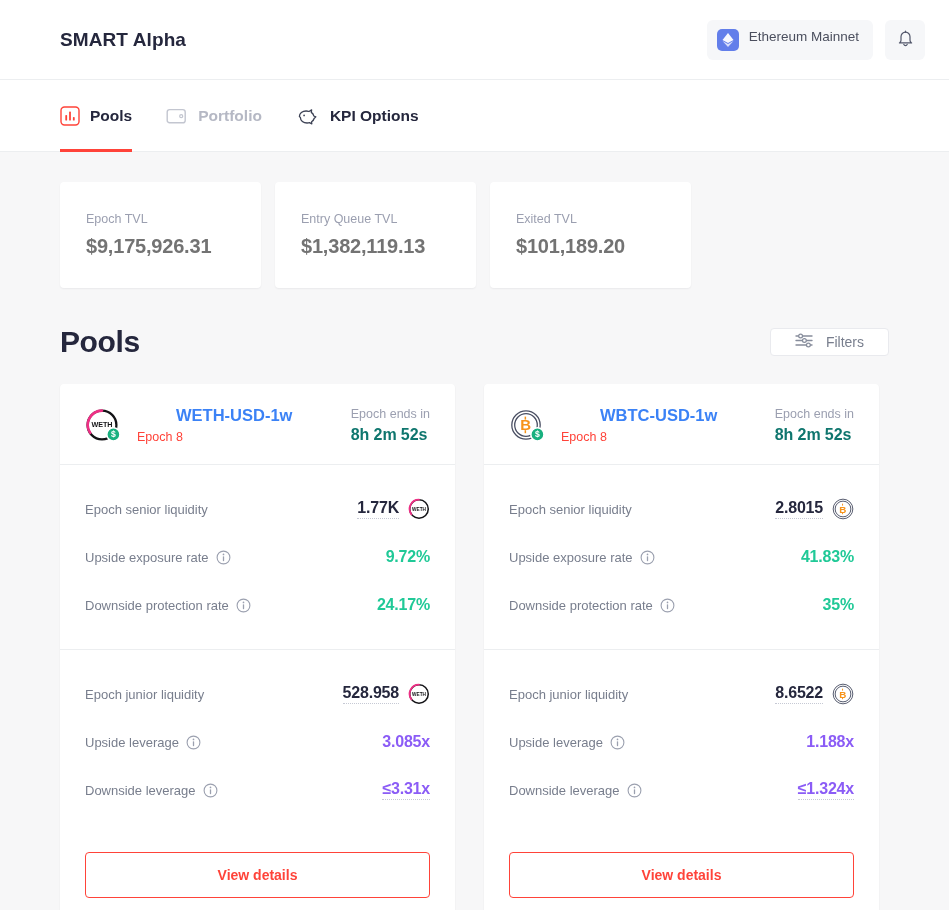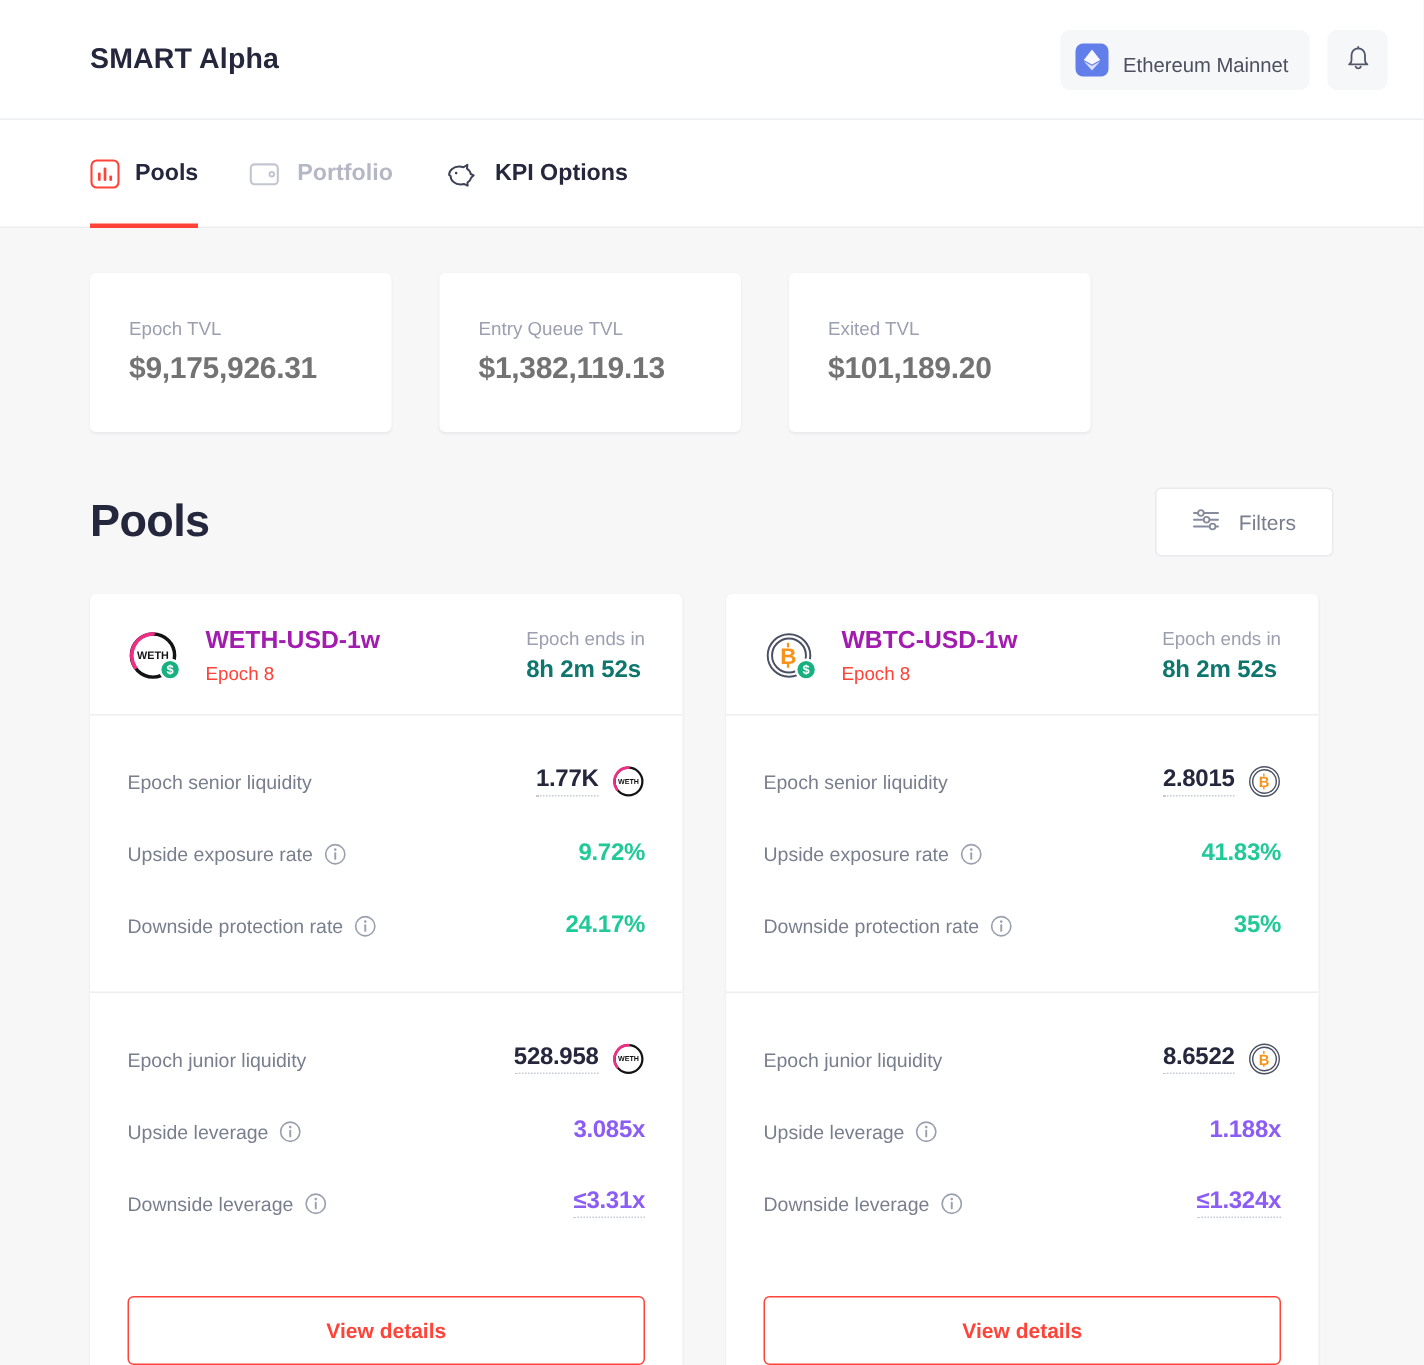--- a/index.html
+++ b/index.html
@@ -29,21 +29,21 @@
     color: #25273d;
   }
   .topbar-right {
     margin-left: auto;
     display: flex;
     align-items: center;
     gap: 12px;
   }
   .network-chip {
     display: flex;
-    align-items: flex-end;
+    align-items: flex-start;
     gap: 10px;
     background: #f6f7f9;
     border-radius: 6px;
     padding: 9px 14px 9px 10px;
     height: 40px;
   }
   .eth-badge {
     width: 22px; height: 22px;
     border-radius: 5px;
     background: #627eea;
@@ -106,21 +106,21 @@
     position: absolute;
     left: 0; right: 0; bottom: 0;
     height: 3px;
     background: #ff4339;
   }
   .tab-icon { display: flex; align-items: center; }
 
   
   .content { padding: 30px 60px 0 60px; }
 
-  .stats-row { display: flex; gap: 32px; }
+  .stats-row { display: flex; gap: 14px; }
   .stat-card {
     background: #fff;
     border-radius: 4px;
     padding: 30px 26px;
     width: 201px;
     box-shadow: 0 1px 2px rgba(22,24,39,.06);
   }
   .stat-label {
     font-size: 12.5px;
     color: #9b9fb0;
@@ -144,21 +144,21 @@
   .page-title {
     font-size: 30px;
     font-weight: 700;
     letter-spacing: -.4px;
   }
   .filters-btn {
     margin-left: auto;
     background: #fff;
     border: 1px solid #e9eaee;
     border-radius: 4px;
-    height: 46px;
+    height: 28px;
     padding: 0 24px;
     display: flex;
     align-items: center;
     gap: 12px;
     cursor: pointer;
     font-family: inherit;
   }
   .filters-label { font-size: 14px; color: #787e8d; font-weight: 500; }
 
   
@@ -172,21 +172,21 @@
     display: flex;
     flex-direction: column;
   }
   .pool-head {
     display: flex;
     align-items: center;
     padding: 22px 25px 20px 25px;
   }
   .token-icon { width: 38px; height: 38px; flex: none; margin-right: 14px; }
   .pool-titles { display: flex; flex-direction: column; gap: 5px; }
-  .pool-name { font-size: 16.5px; font-weight: 600; color: #a21caf; }
+  .pool-name { font-size: 16.5px; font-weight: 600; color: #3b82f6; margin-left: 39px; }
   .pool-epoch { font-size: 12.5px; color: #ff4339; font-weight: 500; }
   .pool-timer { margin-left: auto; text-align: left; }
   .timer-label { font-size: 12.5px; color: #9b9fb0; margin-bottom: 5px; }
   .timer-value { font-size: 16px; font-weight: 700; color: #0f766e; letter-spacing: -.1px; }
 
   .divider { height: 1px; background: #eceef0; }
 
   .metrics { padding: 20px 25px 20px 25px; }
   .metric-row {
     display: flex;

